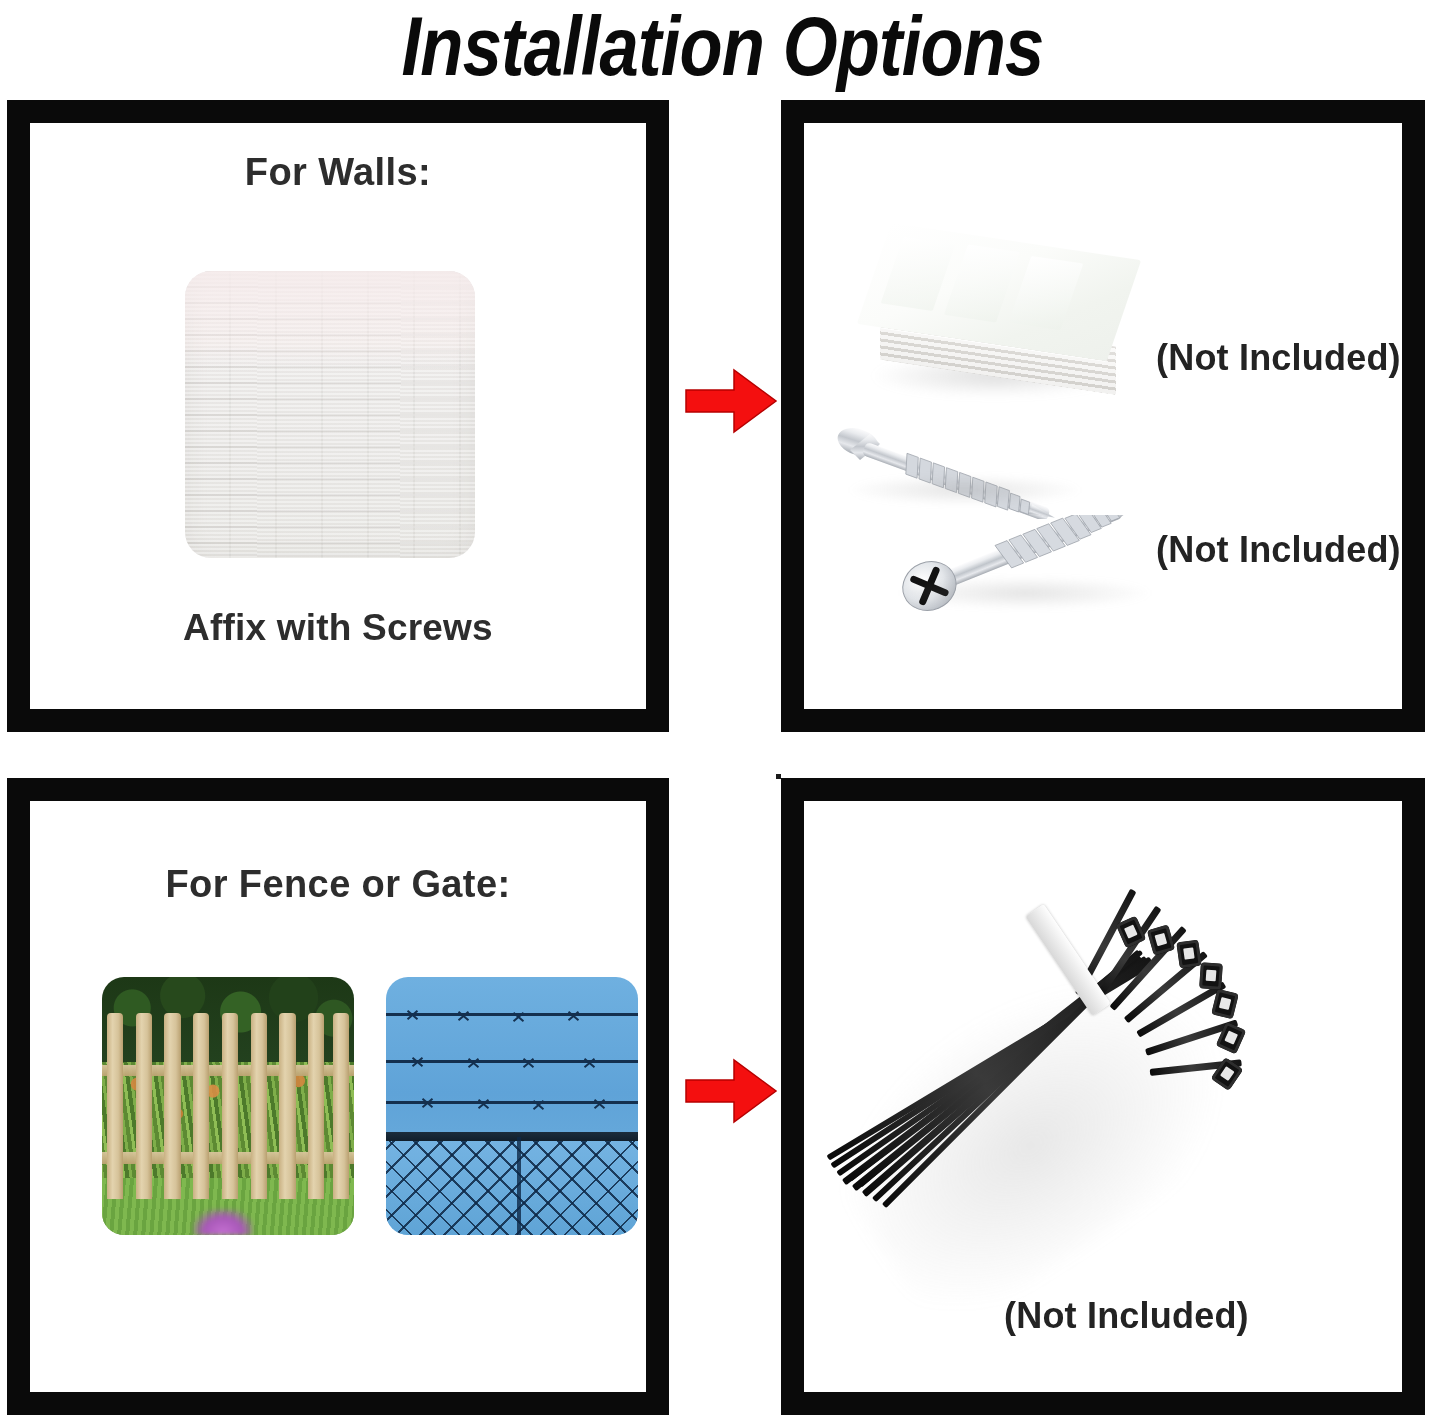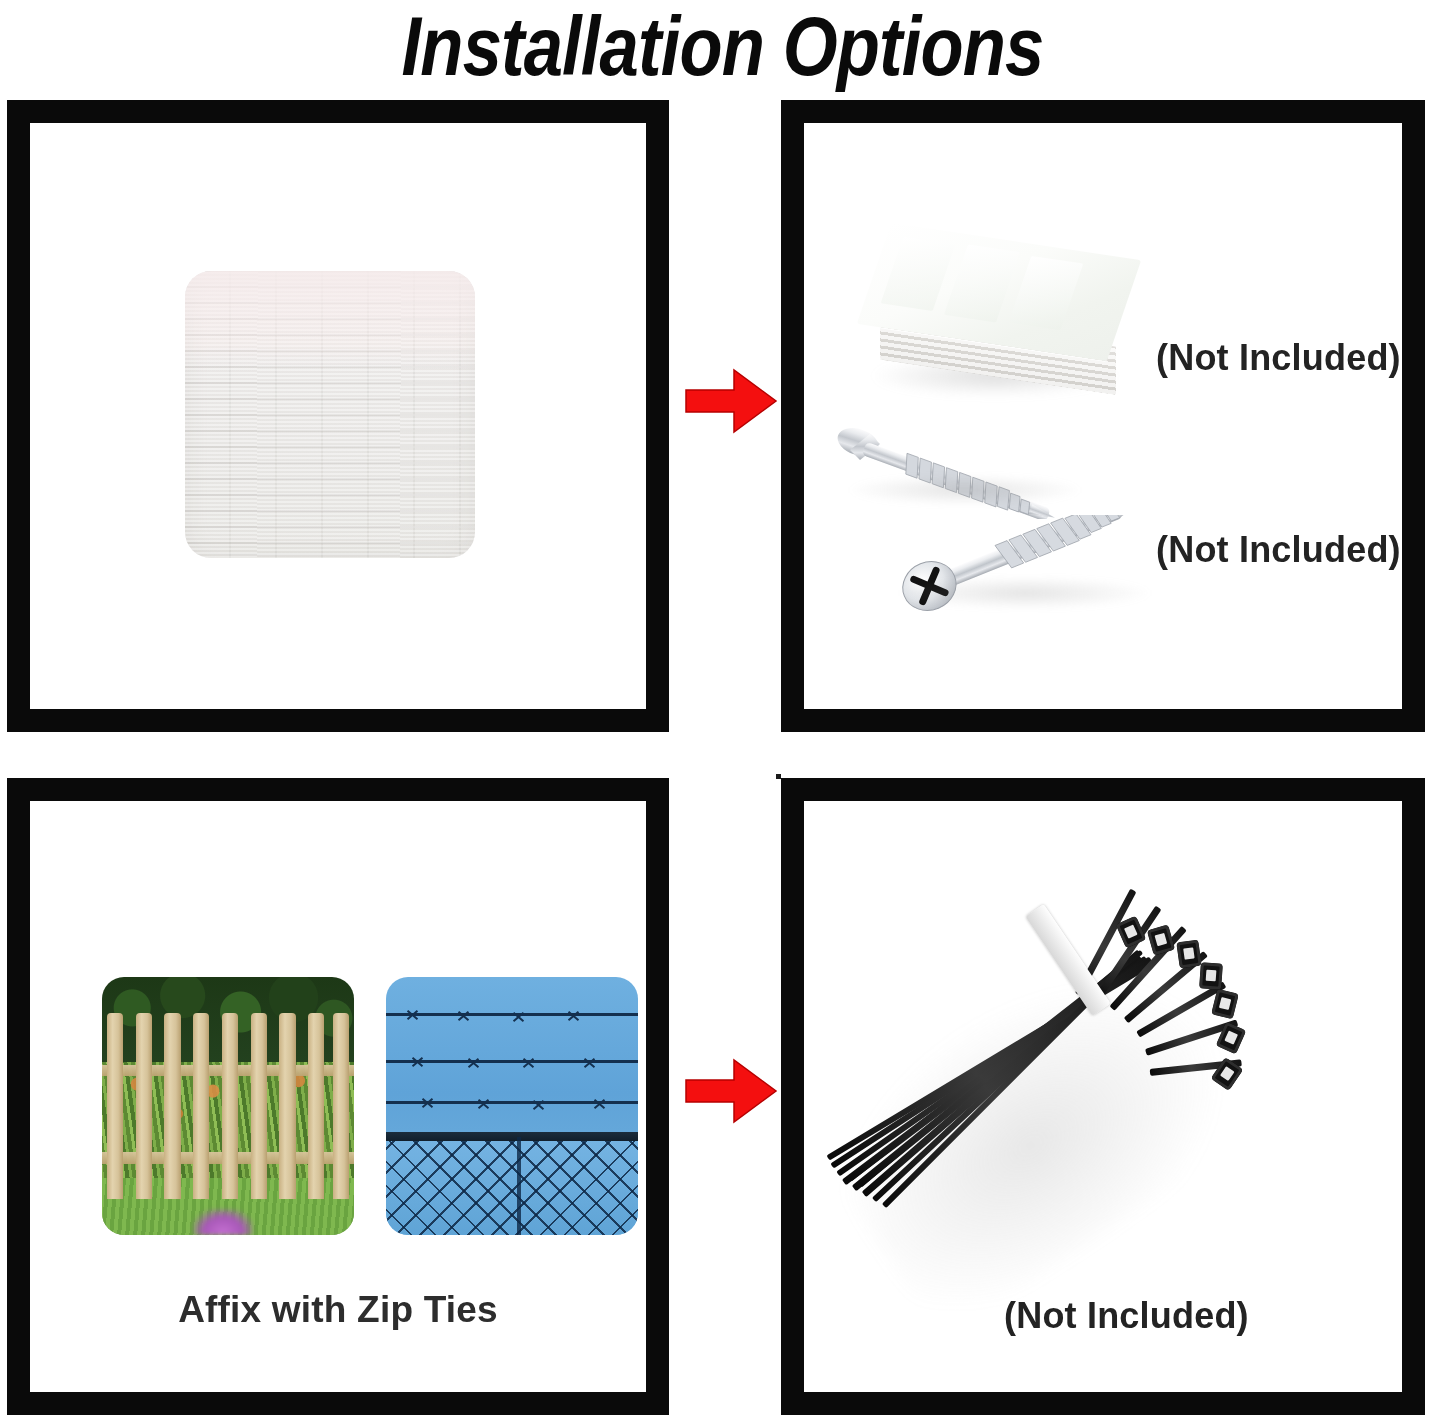--- a/index.html
+++ b/index.html
@@ -250,28 +250,30 @@
   }
 </style>
 </head>
 <body>
 
 <div id="title">Installation Options</div>
 
 <div class="panel" id="panel-walls">
   <div class="panel-inner">
 
+    <div class="panel-heading" style="top:28px;">For Walls:</div>
 
     <div id="wall-swatch">
       <div class="brick-rows"></div>
       <div class="grain"></div>
       <div class="tintTop"></div>
     </div>
 
     <div class="caption" style="top:480px;">
+      <div>Affix with Screws</div>
     </div>
 
   </div>
 </div>
 
 <div class="panel" id="panel-wall-hw">
   <div class="panel-inner">
 
     <div id="tape-stack" style="left:58px; top:110px;">
       <div class="t-shadow"></div>
@@ -370,20 +372,21 @@
 
 <div class="arrow" style="left:684px; top:366px; width:96px; height:70px;">
   <svg width="96" height="70" viewBox="0 0 96 70">
     <path d="M2 24 L50 24 L50 4 L92 35 L50 66 L50 46 L2 46 Z" fill="#f40f0f" stroke="#b60000" stroke-width="1.5"></path>
   </svg>
 </div>
 
 <div class="panel" id="panel-fence">
   <div class="panel-inner">
 
+    <div class="panel-heading" style="top:62px;">For Fence or Gate:</div>
 
     <div class="photo" id="photo-wood">
       <div class="hedge"></div>
       <div class="grass-tall"></div>
       <div class="blooms"></div>
       <div class="lawn"></div>
       <div class="purple"></div>
       <div class="pickets">
         <div class="rail" style="top:34%;"></div>
         <div class="rail" style="top:68%;"></div>
@@ -418,23 +421,20 @@
       <div class="barb" style="left:14%; top:46.2%;"></div>
       <div class="barb" style="left:36%; top:46.6%;"></div>
       <div class="barb" style="left:58%; top:46.8%;"></div>
       <div class="barb" style="left:82%; top:46.6%;"></div>
 
       <div class="toprail"></div>
       <div class="mesh"></div>
       <div class="post"></div>
     </div>
 
-    <div class="caption" style="top:484px;">
-      <div>Affix with Zip Ties</div>
-    </div>
 
   </div>
 </div>
 
 <div class="panel" id="panel-fence-hw">
   <div class="panel-inner">
 
     <div id="ziptie" style="left:16px; top:78px;">
       <div class="zshadow"></div>
 

